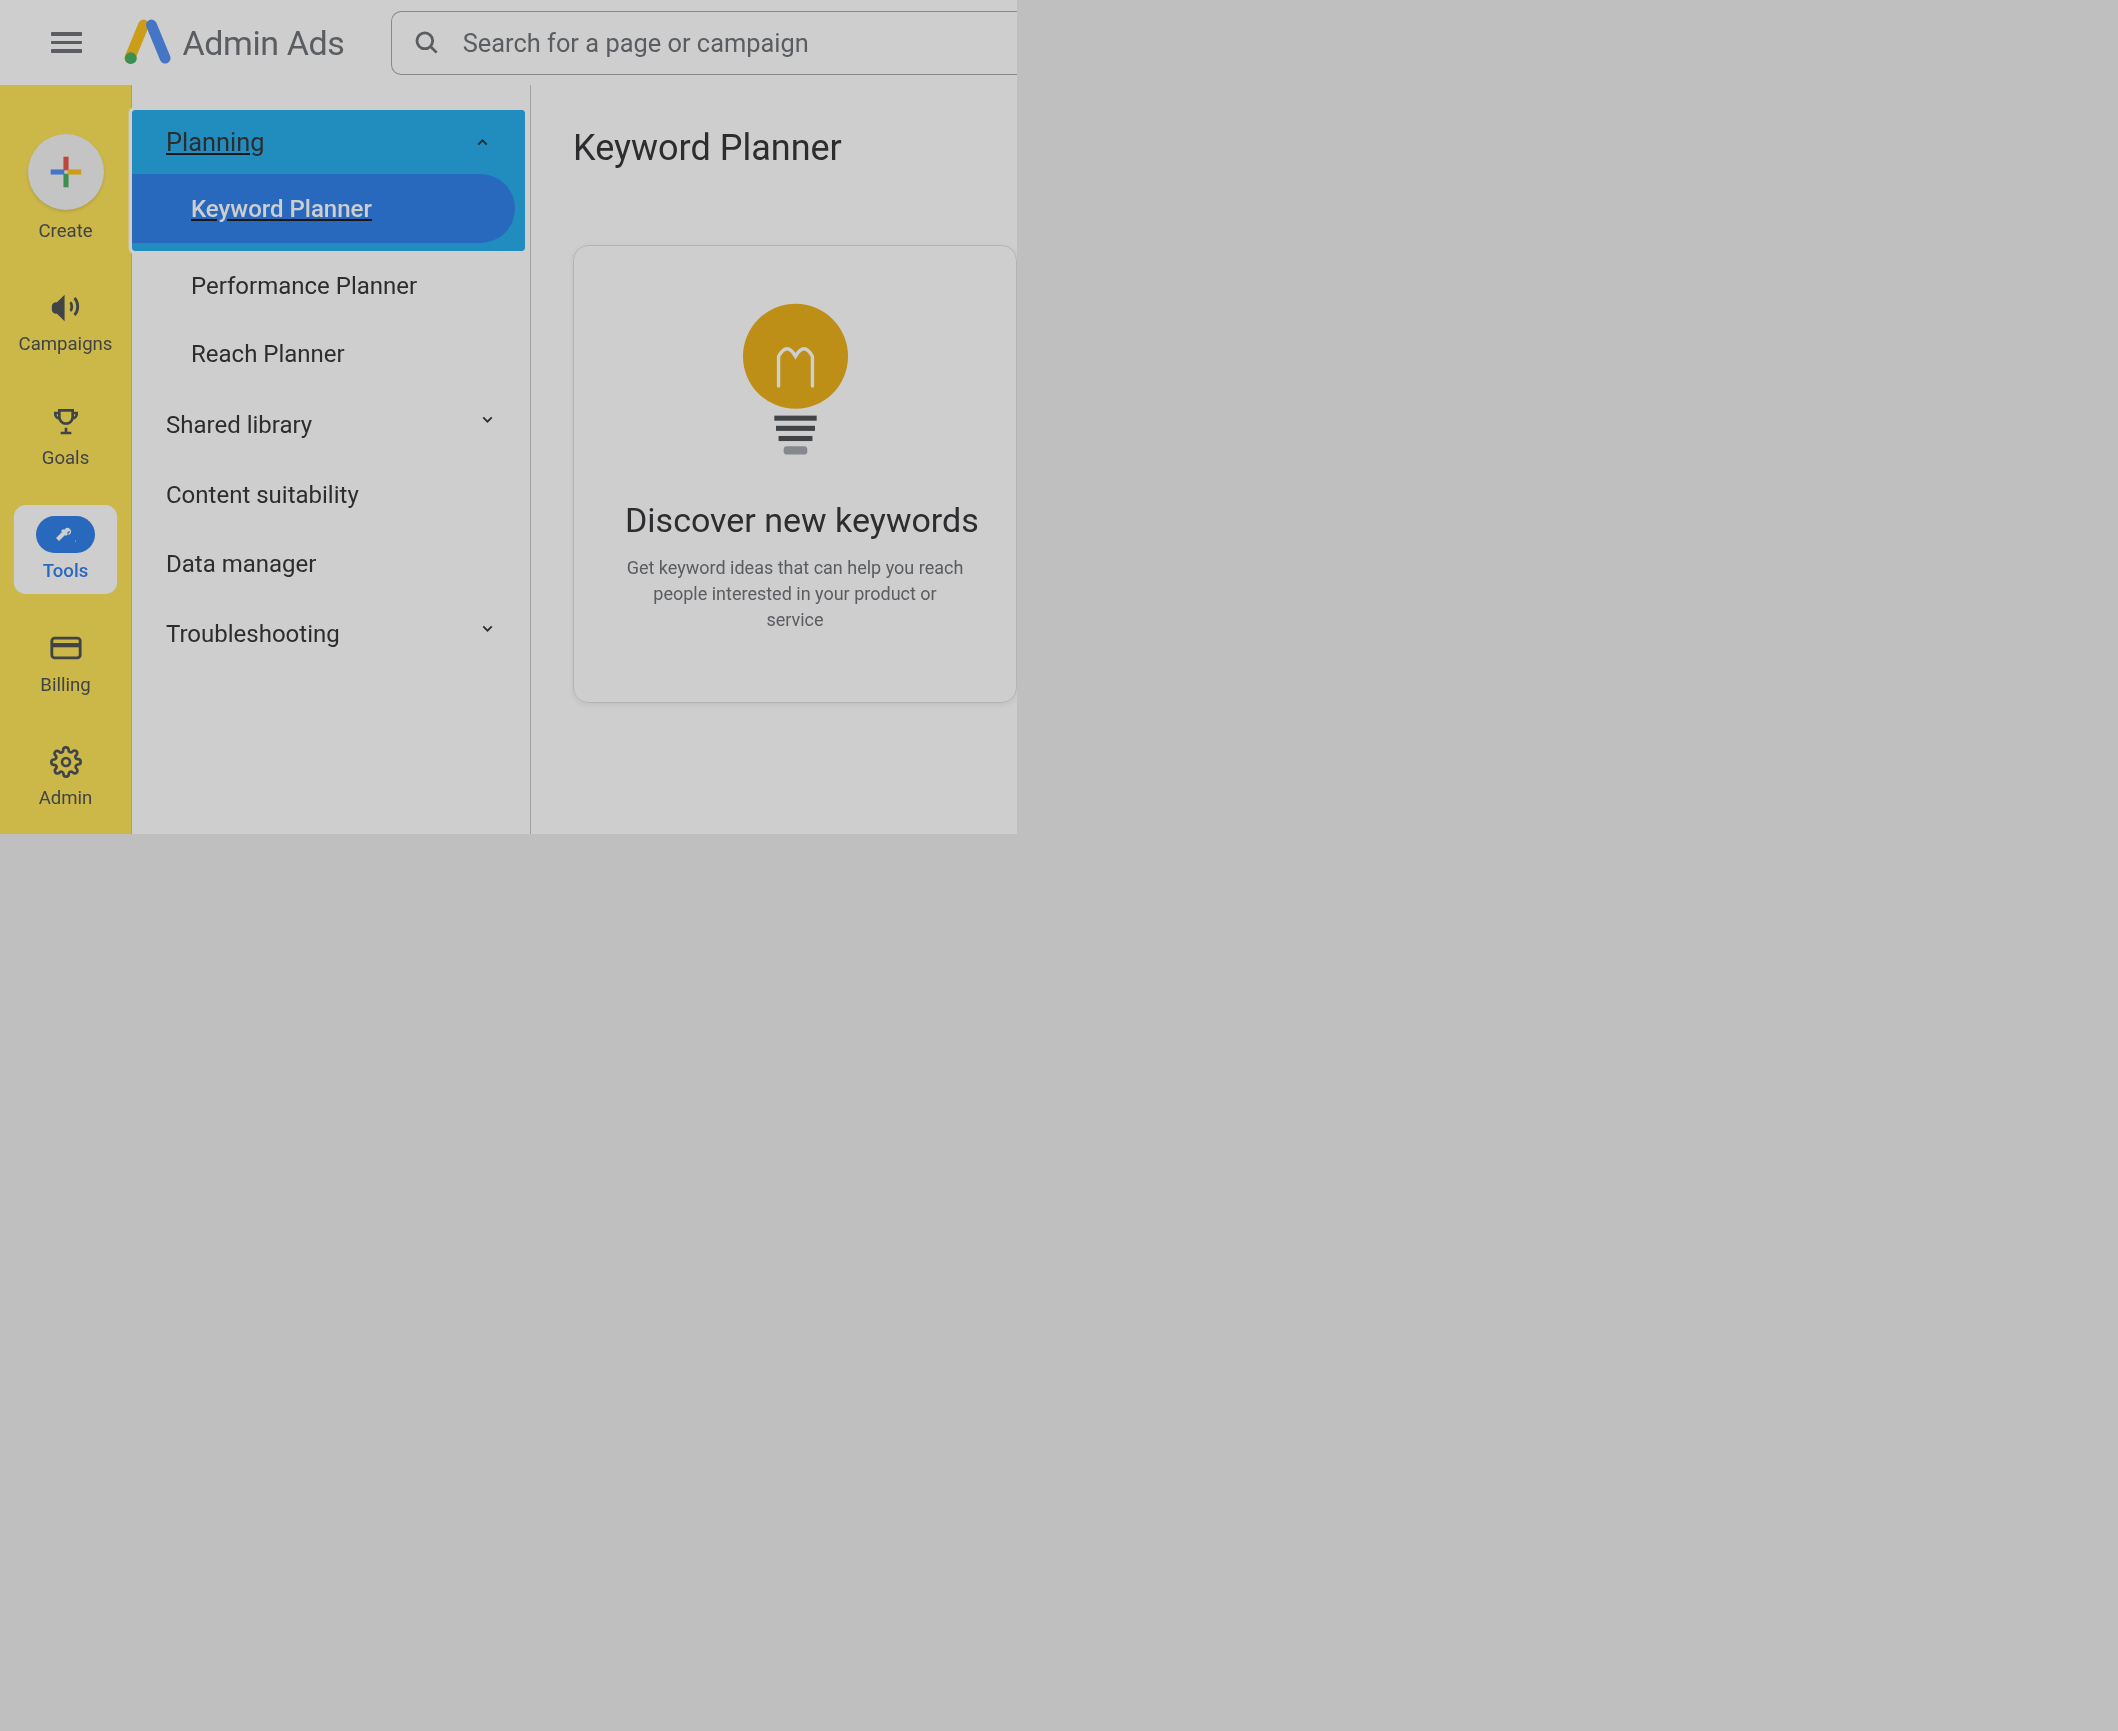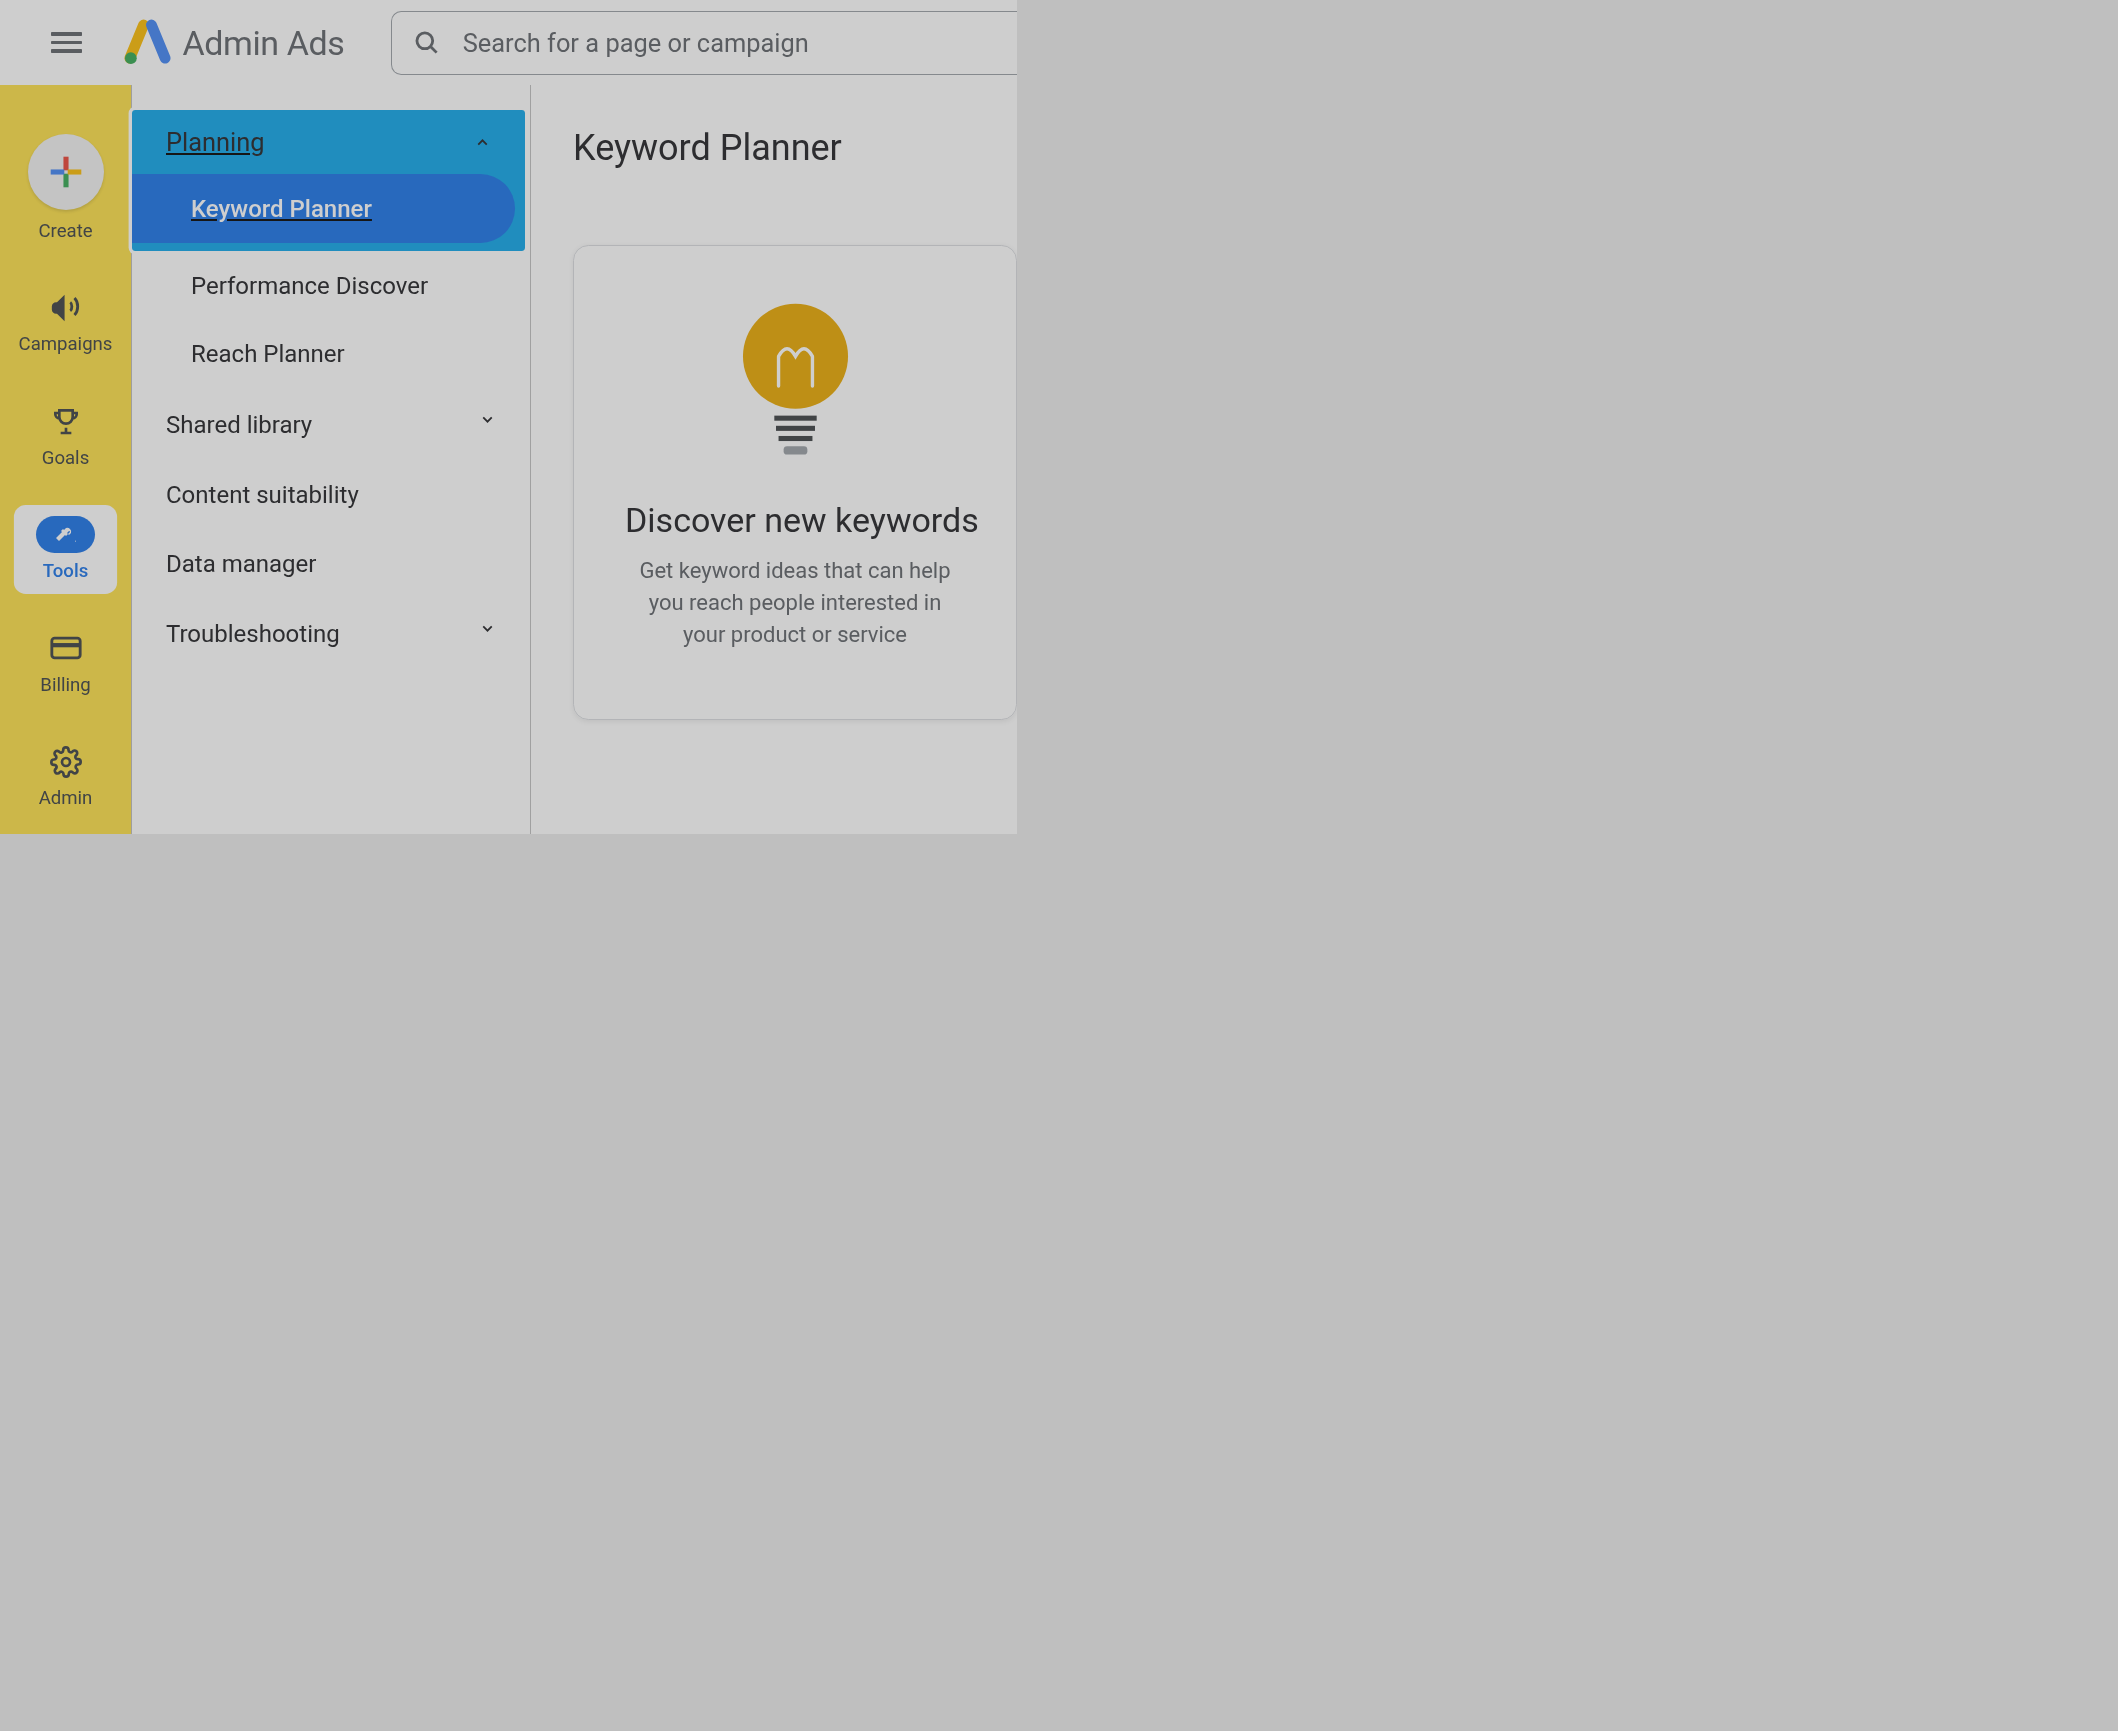--- a/index.html
+++ b/index.html
@@ -179,21 +179,21 @@
     text-align: center;
     box-shadow: 0 1.7px 5.1px rgba(0,0,0,0.08);
     position: relative;
     overflow: hidden;
   }
   .bulb-wrap { display:flex; justify-content:center; margin-bottom:42px;}
   .card-title {
     font-size: 34px; color:#202124; margin-bottom: 15.3px; white-space: nowrap;
   }
   .card-desc {
-    font-size: 22px; color:#5f6368; line-height:1.45;
+    font-size: 18px; color:#5f6368; line-height:1.45;
   }
   .chev { width:17px;height:17px;display:inline-block;}
 </style>
 </head>
 <body>
 
 <div class="header">
   <div class="hamburger">
     <span></span>
       <span></span>
@@ -287,21 +287,21 @@
   <div class="planning-box">
     <div class="nav-header">
       <span>Planning</span>
       <svg class="chev" viewBox="0 0 24 24" fill="none" stroke="#202124" stroke-width="2.5">
           <polyline points="6 15 12 9 18 15"></polyline>
         </svg>
     </div>
     <div class="nav-item selected">Keyword Planner</div>
   </div>
 
-  <div class="nav-item">Performance Discover</div>
+  <div class="nav-item">Performance Planner</div>
   <div class="nav-item">Reach Planner</div>
 
   <div class="nav-section">
     <span>Shared library</span>
     <svg class="chev" viewBox="0 0 24 24" fill="none" stroke="#202124" stroke-width="2.5">
         <polyline points="6 9 12 15 18 9"></polyline>
       </svg>
   </div>
 
   <div class="nav-item" style="padding-left:34px">Content suitability</div>

